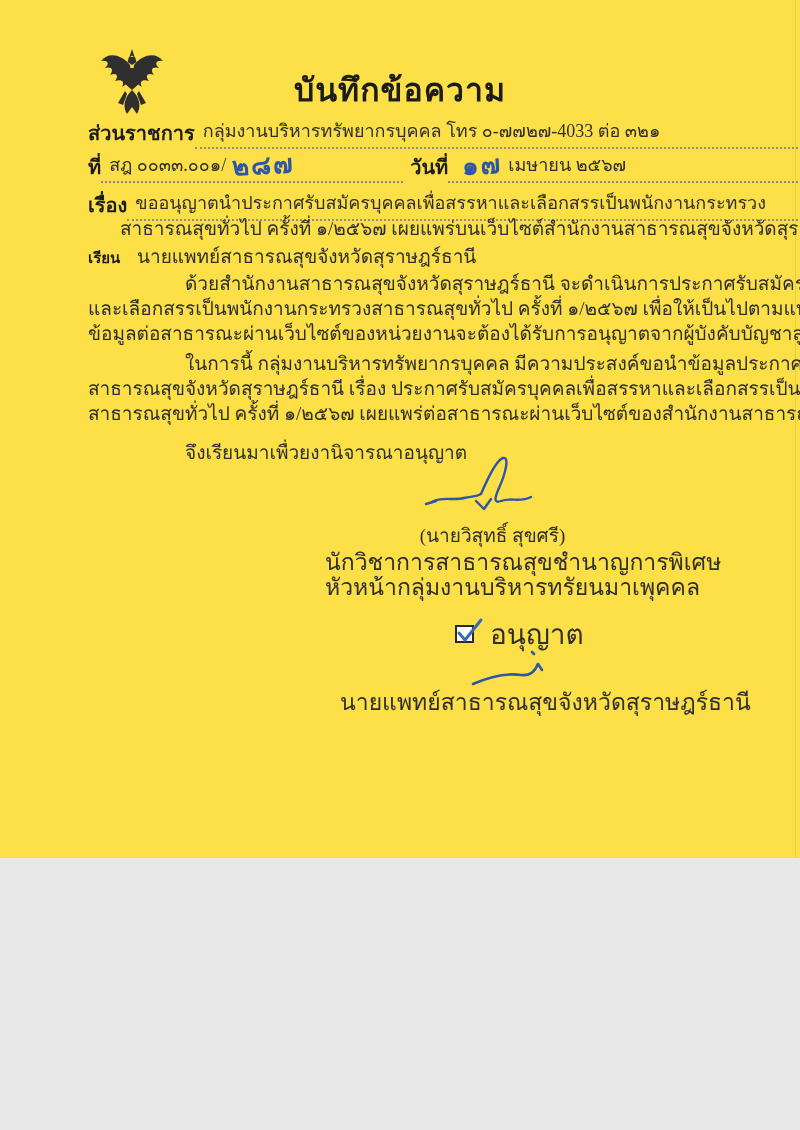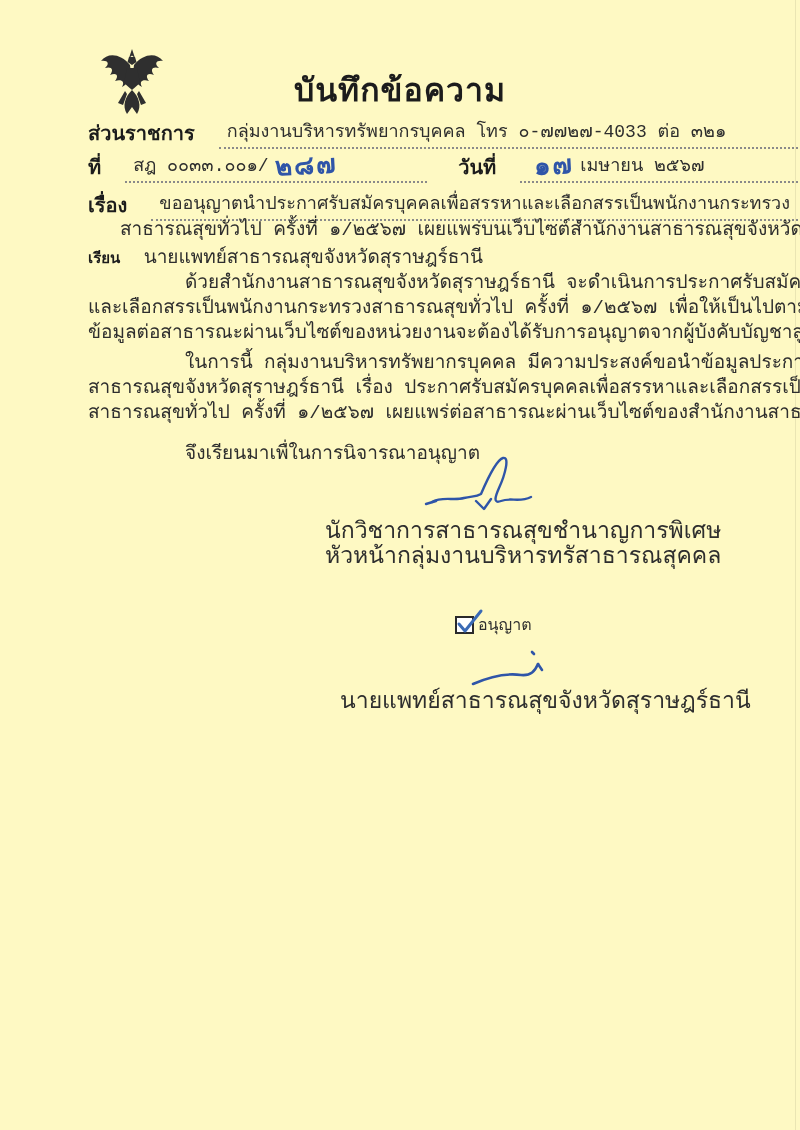--- a/index.html
+++ b/index.html
@@ -1,32 +1,32 @@
 <!DOCTYPE html>
 <html><head>
 <meta charset="utf-8">
 <style>
   html,body{margin:0;padding:0;background:#e8e8e8;}
   .page{
     position:relative;
-    width:800px;height:1130px;
+    width:800px;height:858px;
     margin:0 auto;
-    background:#fef9c3;
-    font-family:Liberation Mono, monospace;
+    background:#fde047;
+    font-family:Liberation Serif, serif;
     color:#222;
     overflow:hidden;
   }
   .scan-edge{position:absolute;right:4px;top:0;bottom:0;width:1px;background:rgba(0,0,0,0.08);}
   .emblem{position:absolute;left:100px;top:48px;width:64px;height:70px;}
   .doc-title{
     position:absolute;left:0;right:0;top:64px;
     text-align:center;font-size:32px;font-weight:bold;color:#1c1c1c;
     letter-spacing:1px;
   }
-  .row{position:absolute;left:88px;right:2px;display:flex;align-items:flex-end;gap:24px;}
+  .row{position:absolute;left:88px;right:2px;display:flex;align-items:flex-end;}
   .lbl{font-weight:bold;font-size:20px;white-space:nowrap;color:#1c1c1c;}
   .leader{
     border-bottom:2px dotted #8a8a8a;
     padding:0 4px 2px 8px;font-size:18px;white-space:nowrap;overflow:visible;
     color:#2e2e2e;
   }
   .grow{flex:1;}
   .fixedw{flex:0 0 auto;}
   .hand{
     color:#2f55a8;font-weight:bold;font-size:26px;line-height:14px;
@@ -39,21 +39,21 @@
   .sig-block{position:absolute;text-align:center;}
   .sig-name{font-size:19px;color:#2e2e2e;white-space:nowrap;}
   .sig-title{font-size:23px;line-height:25px;color:#2e2e2e;white-space:nowrap;}
   .sigsvg{display:block;margin:0 auto;}
   .approve-row{position:absolute;left:455px;top:612px;display:flex;align-items:center;}
   .cbox{
     position:relative;width:15px;height:14px;border:2px solid #2a2a2a;
     background:#fff;flex:0 0 auto;
   }
   .checkmark{position:absolute;left:-2px;top:-10px;overflow:visible;}
-  .approve-lbl{font-size:16px;margin-left:4px;color:#2e2e2e;}
+  .approve-lbl{font-size:28px;margin-left:16px;color:#2e2e2e;}
 </style>
 </head>
 <body>
 
 <div class="page">
   <div class="scan-edge"></div>
 
   <svg class="emblem" viewBox="0 0 64 70">
     <g fill="#2f2f2f">
       <path d="M32 1 l3 9 -3 -2.5 -3 2.5 z"></path>
@@ -97,32 +97,33 @@
     <div class="pline">และเลือกสรรเป็นพนักงานกระทรวงสาธารณสุขทั่วไป ครั้งที่ ๑/๒๕๖๗ เพื่อให้เป็นไปตามแนวทางการเผยแพร่</div>
     <div class="pline">ข้อมูลต่อสาธารณะผ่านเว็บไซต์ของหน่วยงานจะต้องได้รับการอนุญาตจากผู้บังคับบัญชาสูงสุดของหน่วยงาน</div>
   </div>
 
   <div class="para" style="top:351px;">
     <div class="pline" style="text-indent:97px;">ในการนี้ กลุ่มงานบริหารทรัพยากรบุคคล มีความประสงค์ขอนำข้อมูลประกาศสำนักงาน</div>
     <div class="pline">สาธารณสุขจังหวัดสุราษฎร์ธานี เรื่อง ประกาศรับสมัครบุคคลเพื่อสรรหาและเลือกสรรเป็นพนักงานกระทรวง</div>
     <div class="pline">สาธารณสุขทั่วไป ครั้งที่ ๑/๒๕๖๗ เผยแพร่ต่อสาธารณะผ่านเว็บไซต์ของสำนักงานสาธารณสุขจังหวัดสุราษฎร์ธานี</div>
   </div>
 
-  <div class="plain-line" style="left:185px;top:437px;">จึงเรียนมาเพื่ในการนิจารณาอนุญาต</div>
+  <div class="plain-line" style="left:185px;top:437px;">จึงเรียนมาเพื่วยงานิจารณาอนุญาต</div>
 
   <div class="sig-block" style="left:325px;top:450px;width:335px;">
     <svg class="sigsvg" width="150" height="70" viewBox="0 0 150 70">
       <g fill="none" stroke="#2f55a8" stroke-width="2.4" stroke-linecap="round" stroke-linejoin="round">
         <path d="M14 52 C24 46 36 51 46 48 C54 46 58 47 63 44 C69 30 78 10 85 8 C92 6 87 25 81 38 C77 47 75 54 83 51 C93 47 101 53 113 47"></path>
         <path d="M58 51 l8 8 7 -10"></path>
         <path d="M8 54 l10 -3"></path>
       </g>
     </svg>
+    <div class="sig-name">(นายวิสุทธิ์  สุขศรี)</div>
     <div class="sig-title">นักวิชาการสาธารณสุขชำนาญการพิเศษ</div>
-    <div class="sig-title">หัวหน้ากลุ่มงานบริหารทรัสาธารณสุคคล</div>
+    <div class="sig-title">หัวหน้ากลุ่มงานบริหารทรัยนมาเพุคคล</div>
   </div>
 
   <div class="approve-row">
     <span class="cbox">
       <svg class="checkmark" width="30" height="26" viewBox="0 0 30 26">
         <path d="M4 16 l6 7 L26 3" fill="none" stroke="#3a6ab5" stroke-width="3" stroke-linecap="round" stroke-linejoin="round"></path>
       </svg>
     </span>
     <span class="approve-lbl">อนุญาต</span>
   </div>

